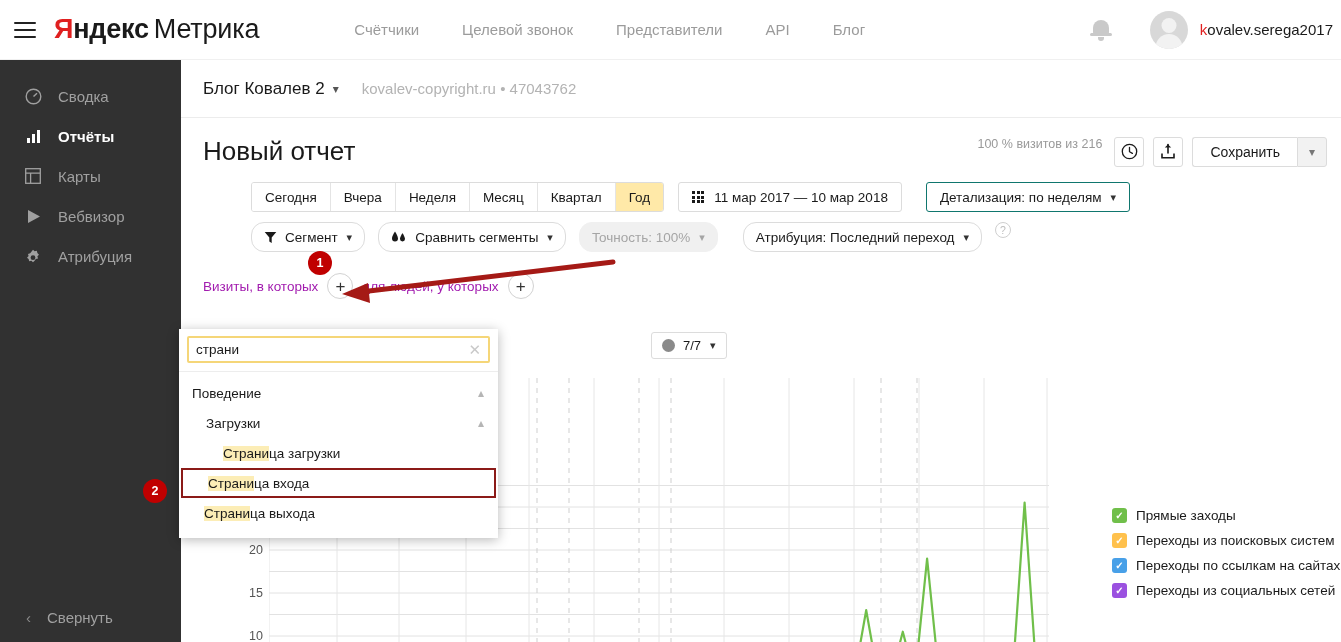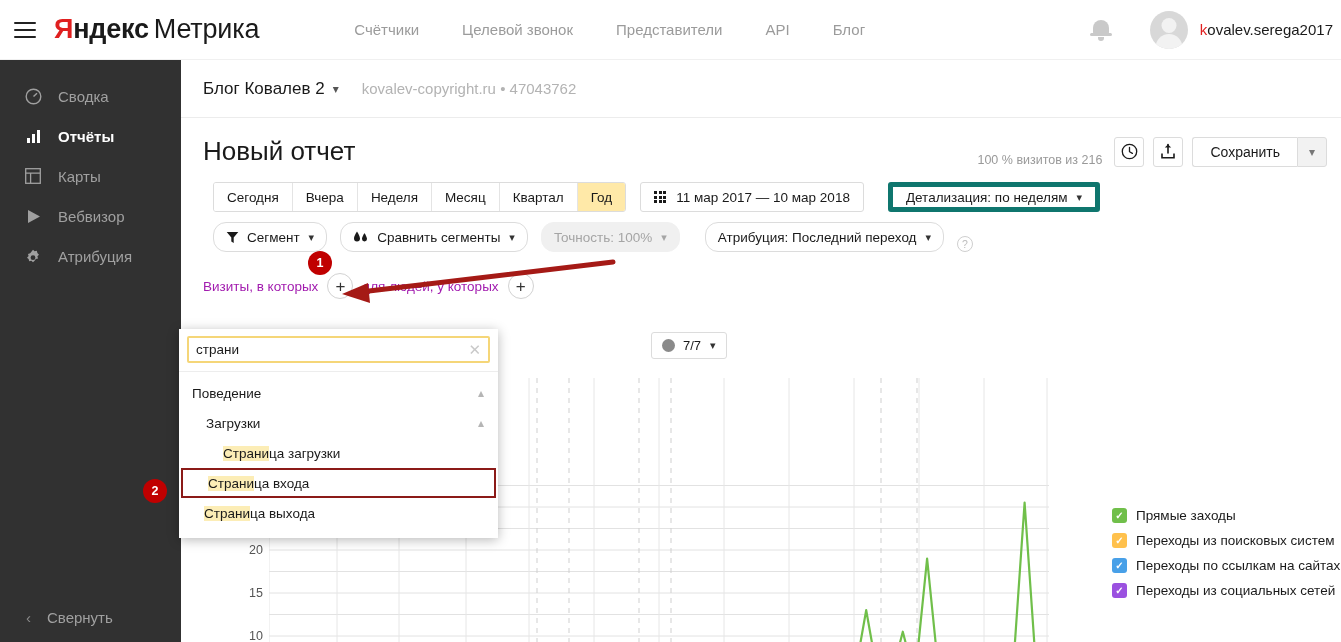--- a/index.html
+++ b/index.html
@@ -69,50 +69,50 @@
       background: #fff; }
   .breadcrumb-bar { height: 58px; display: flex; align-items: center; padding-left: 22px;
       border-bottom: 1px solid #ececec; }
   .crumb-main { font-size: 17px; color: #1a1a1a; display: flex; align-items: center;
       cursor: pointer; }
   .crumb-main .chev { margin-left: 8px; color: #555; font-size: 12px; }
   .crumb-sub { font-size: 15px; color: #b3b3b3; margin-left: 23px; }
 
   .title-row { display: flex; align-items: center; padding: 18px 14px 0 22px; }
   h1.page-title { font-size: 26px; font-weight: 400; color: #1a1a1a; margin: 0; }
-  .title-right { margin-left: auto; display: flex; align-items: flex-end; gap: 9px; }
+  .title-right { margin-left: auto; display: flex; align-items: flex-start; gap: 9px; }
   .visits-note { font-size: 12.5px; color: #999; margin-right: 3px; white-space: nowrap; }
   .sq-btn { width: 30px; height: 30px; border: 1px solid #dcdcdc; border-radius: 3px;
       background: #fff; display: flex; align-items: center; justify-content: center;
       cursor: pointer; }
   .save-group { display: flex; }
   .save-btn { height: 30px; padding: 0 17px; border: 1px solid #dcdcdc; border-right: none;
       border-radius: 3px 0 0 3px; background: #fff; font-size: 14px; color: #1a1a1a;
       display: flex; align-items: center; cursor: pointer; }
   .save-arrow { width: 30px; height: 30px; border: 1px solid #dcdcdc; border-radius: 0 3px 3px 0;
       background: #f2f2f2; display: flex; align-items: center; justify-content: center;
       color: #777; font-size: 12px; cursor: pointer; }
 
   
-  .tb-row { display: flex; align-items: flex-end; padding-left: 32px; }
+  .tb-row { display: flex; align-items: flex-start; padding-left: 22px; margin-left: 48px; }
   .tb-row.r1 { margin-top: 15px; }
   .tb-row.r2 { margin-top: 10px; }
   .period-group { display: flex; border: 1px solid #dcdcdc; border-radius: 3px; overflow: hidden; }
   .period-btn { height: 28px; padding: 0 13px; font-size: 13.5px; color: #1a1a1a;
       display: flex; align-items: center; background: #fff; border-right: 1px solid #e4e4e4;
       cursor: pointer; white-space: nowrap; }
   .period-btn:last-child { border-right: none; }
   .period-btn.selected { background: #ffe9a8; }
   .date-btn { height: 30px; margin-left: 14px; padding: 0 13px; border: 1px solid #dcdcdc;
       border-radius: 3px; background: #fff; display: flex; align-items: center;
       font-size: 13.5px; color: #1a1a1a; cursor: pointer; white-space: nowrap; }
   .cal-ico { display: grid; grid-template-columns: repeat(3,3px); grid-auto-rows: 3px;
       gap: 1.5px; margin-right: 10px; }
   .cal-ico i { background: #1a1a1a; display: block; }
-  .detail-btn { height: 30px; margin-left: 24px; padding: 0 13px; border: 5px solid #0f766e;
+  .detail-btn { height: 30px; margin-left: 24px; padding: 0 13px; border: 1px solid #0f766e;
       border-radius: 3px; background: #fff; display: flex; align-items: center;
       font-size: 13.5px; color: #1a1a1a; cursor: pointer; white-space: nowrap; }
   .chev-d { margin-left: 9px; font-size: 11px; color: #333; }
 
   .pill { height: 30px; padding: 0 12px; border: 1px solid #dcdcdc; border-radius: 13px;
       background: #fff; display: flex; align-items: center; font-size: 13.5px;
       color: #1a1a1a; cursor: pointer; white-space: nowrap; }
   .pill.dim { background: #f0f0f0; border-color: #f0f0f0; color: #a5a5a5; }
   .pill.dim .chev-d { color: #a5a5a5; }
   .pill + .pill { margin-left: 13px; }

